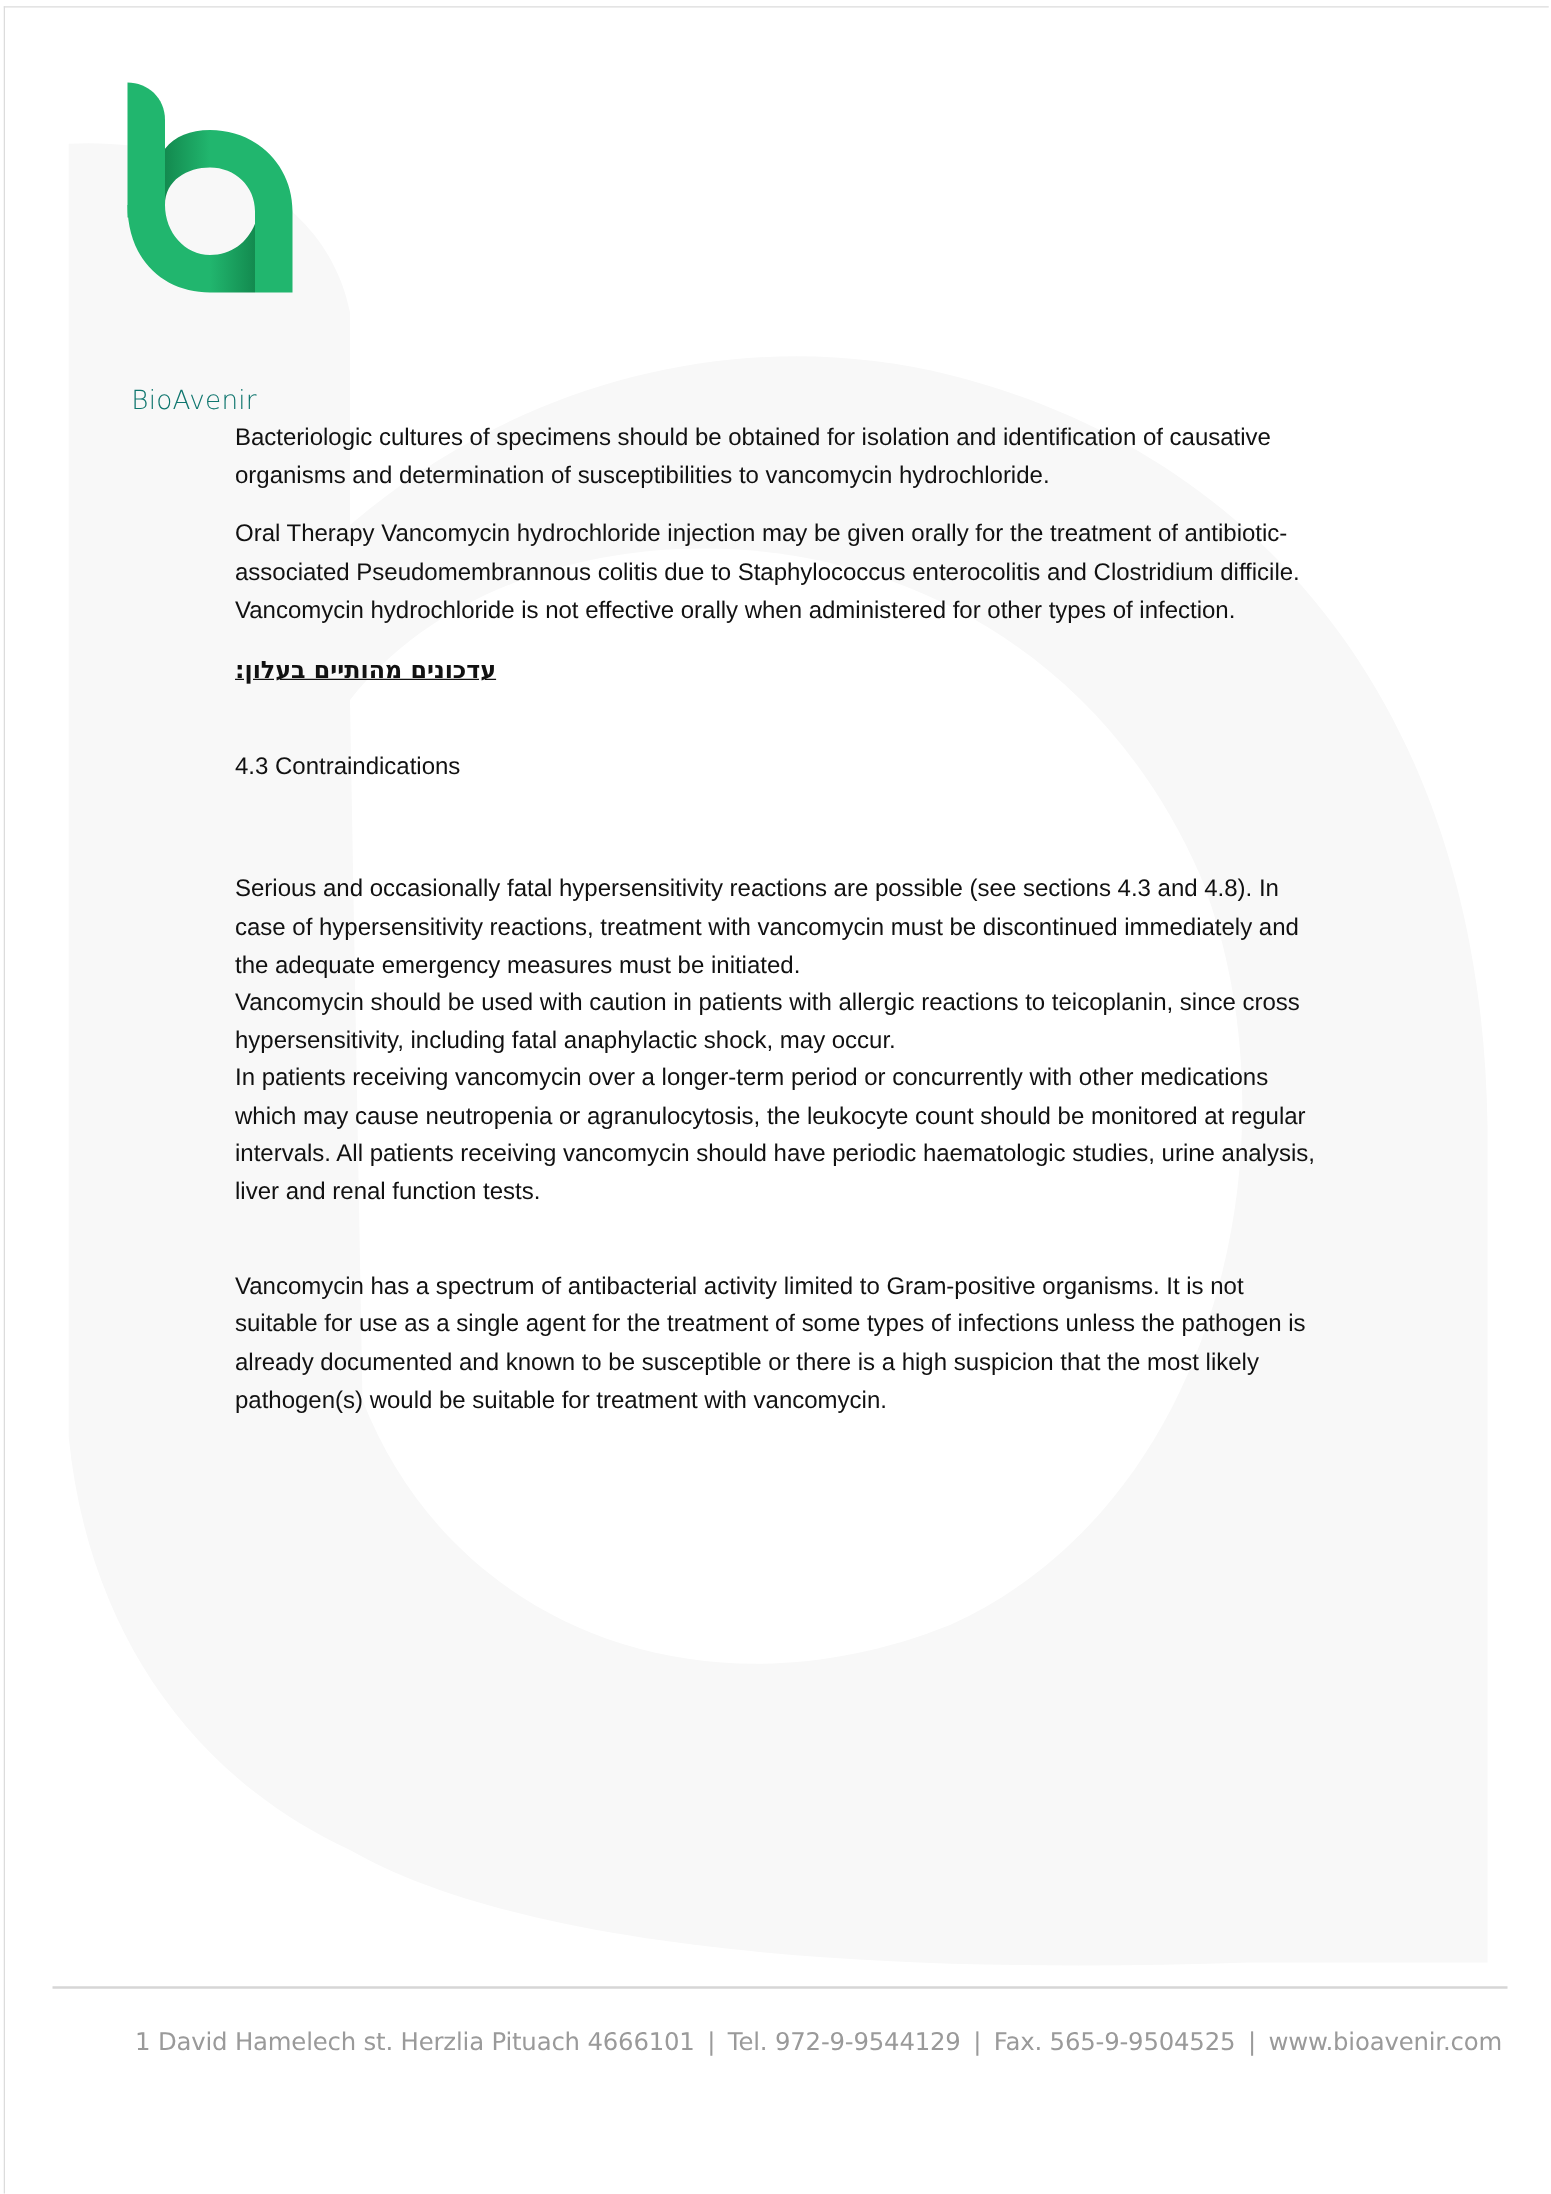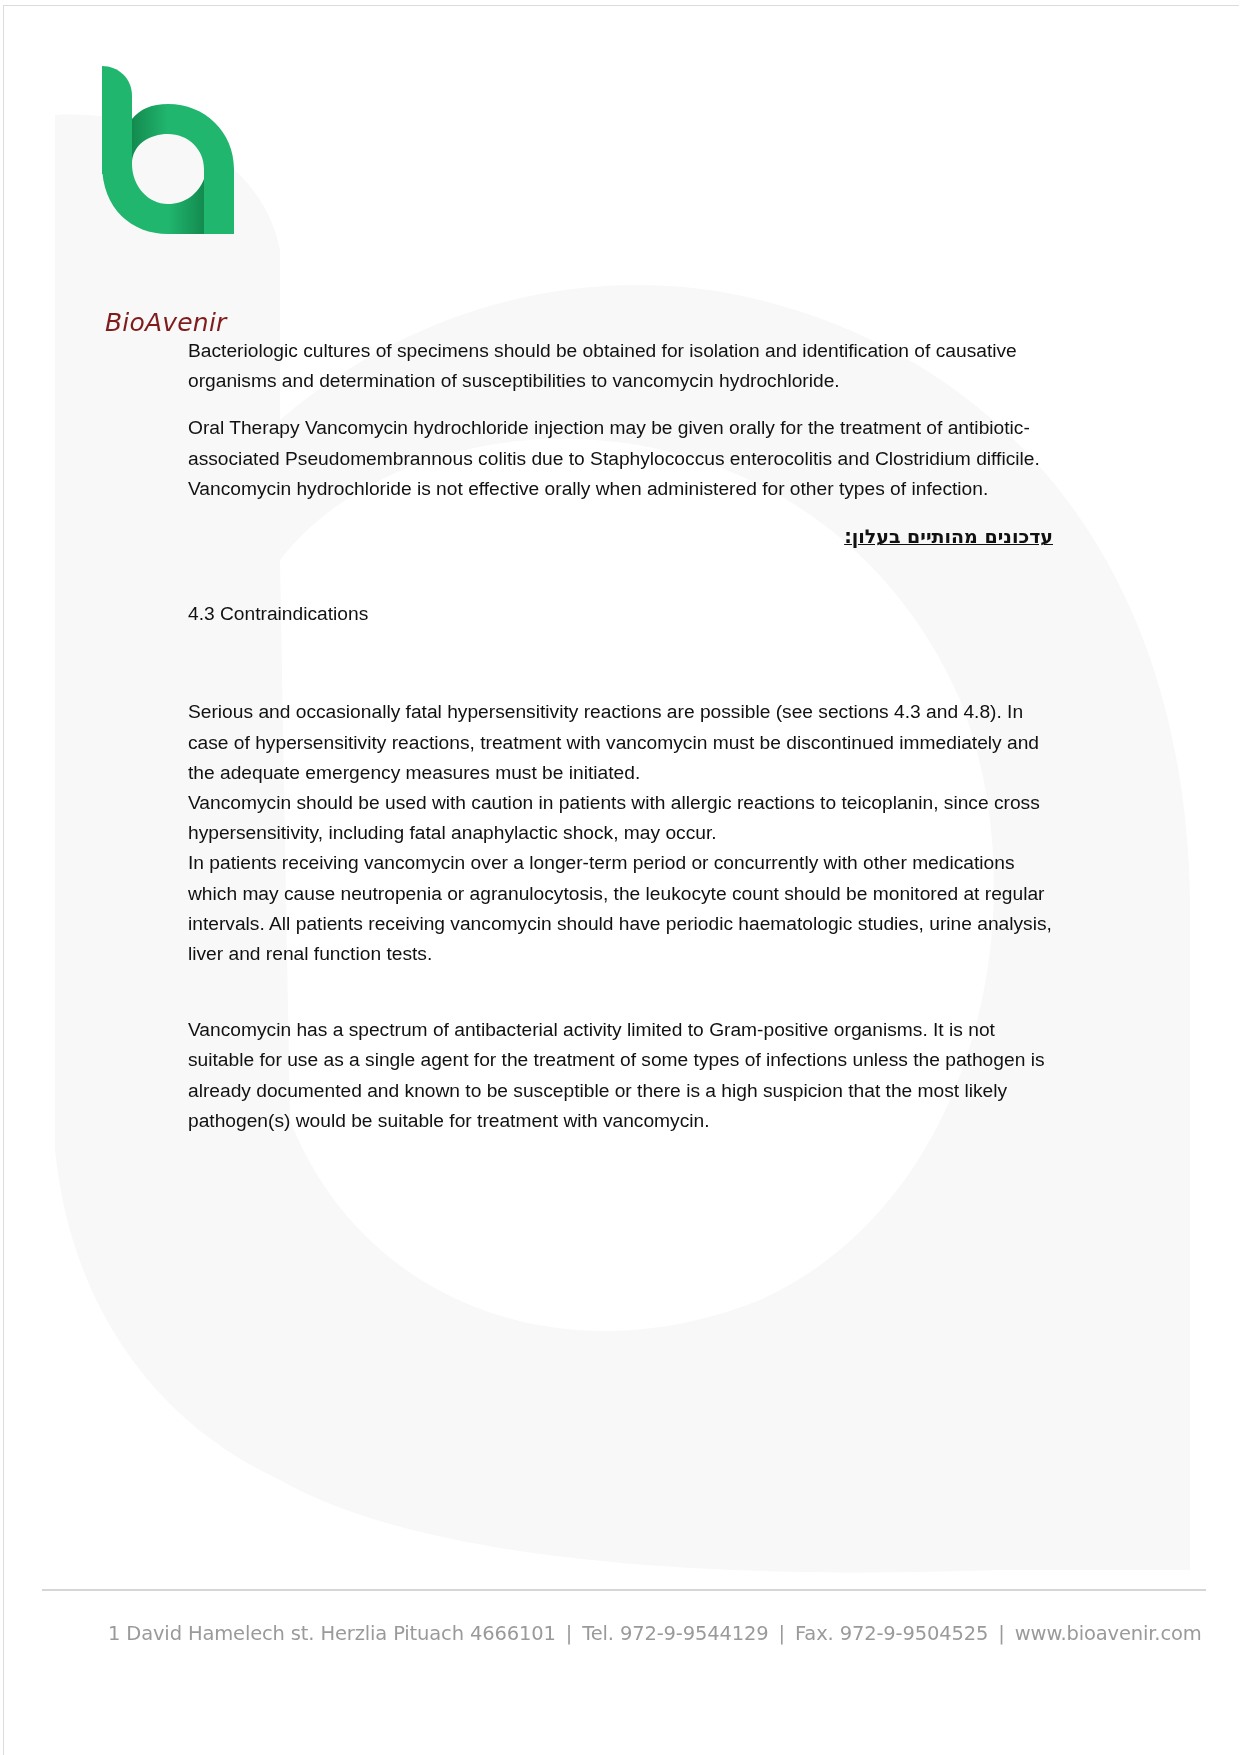--- a/index.html
+++ b/index.html
@@ -44,47 +44,46 @@
     .logo svg {
       position: absolute;
       left: 0;
       top: 0;
     }
     .logo-text {
       position: absolute;
       left: 5px;
       top: 244px;
       font-family: "DejaVu Sans", sans-serif;
-      font-size: 25px;
+      font-size: 21px;
       font-weight: 300;
-      color: #7f1d1d;
+      color: #0f766e;
       letter-spacing: 0.2px;
       white-space: nowrap;
-      font-style: italic;
     }
     .content {
       position: absolute;
       left: 188px;
       top: 336px;
       width: 870px;
       font-size: 19.2px;
       line-height: 30.2px;
     }
     .content p {
       margin: 0;
     }
     .gap-sm { height: 17px; }
     .gap-md { height: 30px; }
     .gap-lg { height: 48px; }
     .bold {
       font-weight: normal;
     }
     .hebrew {
       direction: rtl;
-      text-align: right;
+      text-align: left;
       font-family: "DejaVu Sans", sans-serif;
       font-weight: bold;
       font-size: 19px;
       text-decoration: underline;
       width: 865px;
     }
     .footer-rule {
       position: absolute;
       left: 42px;
       top: 1589px;
@@ -163,16 +162,16 @@
   <p>Vancomycin has a spectrum of antibacterial activity limited to Gram-positive organisms. It is not suitable for use as a single agent for the treatment of some types of infections unless the pathogen is already documented and known to be susceptible or there is a high suspicion that the most likely pathogen(s) would be suitable for treatment with vancomycin.</p>
   <div class="gap-md" style="height:24px"></div>
 </div>
 
 <div class="footer-rule"></div>
 <div class="footer-text">
   <span>1 David Hamelech st. Herzlia Pituach 4666101</span>
   <span class="sep">|</span>
   <span>Tel. 972-9-9544129</span>
   <span class="sep">|</span>
-  <span>Fax. 972-9-9504525</span>
+  <span>Fax. 565-9-9504525</span>
   <span class="sep">|</span>
   <span>www.bioavenir.com</span>
 </div>
 
 </body></html>

